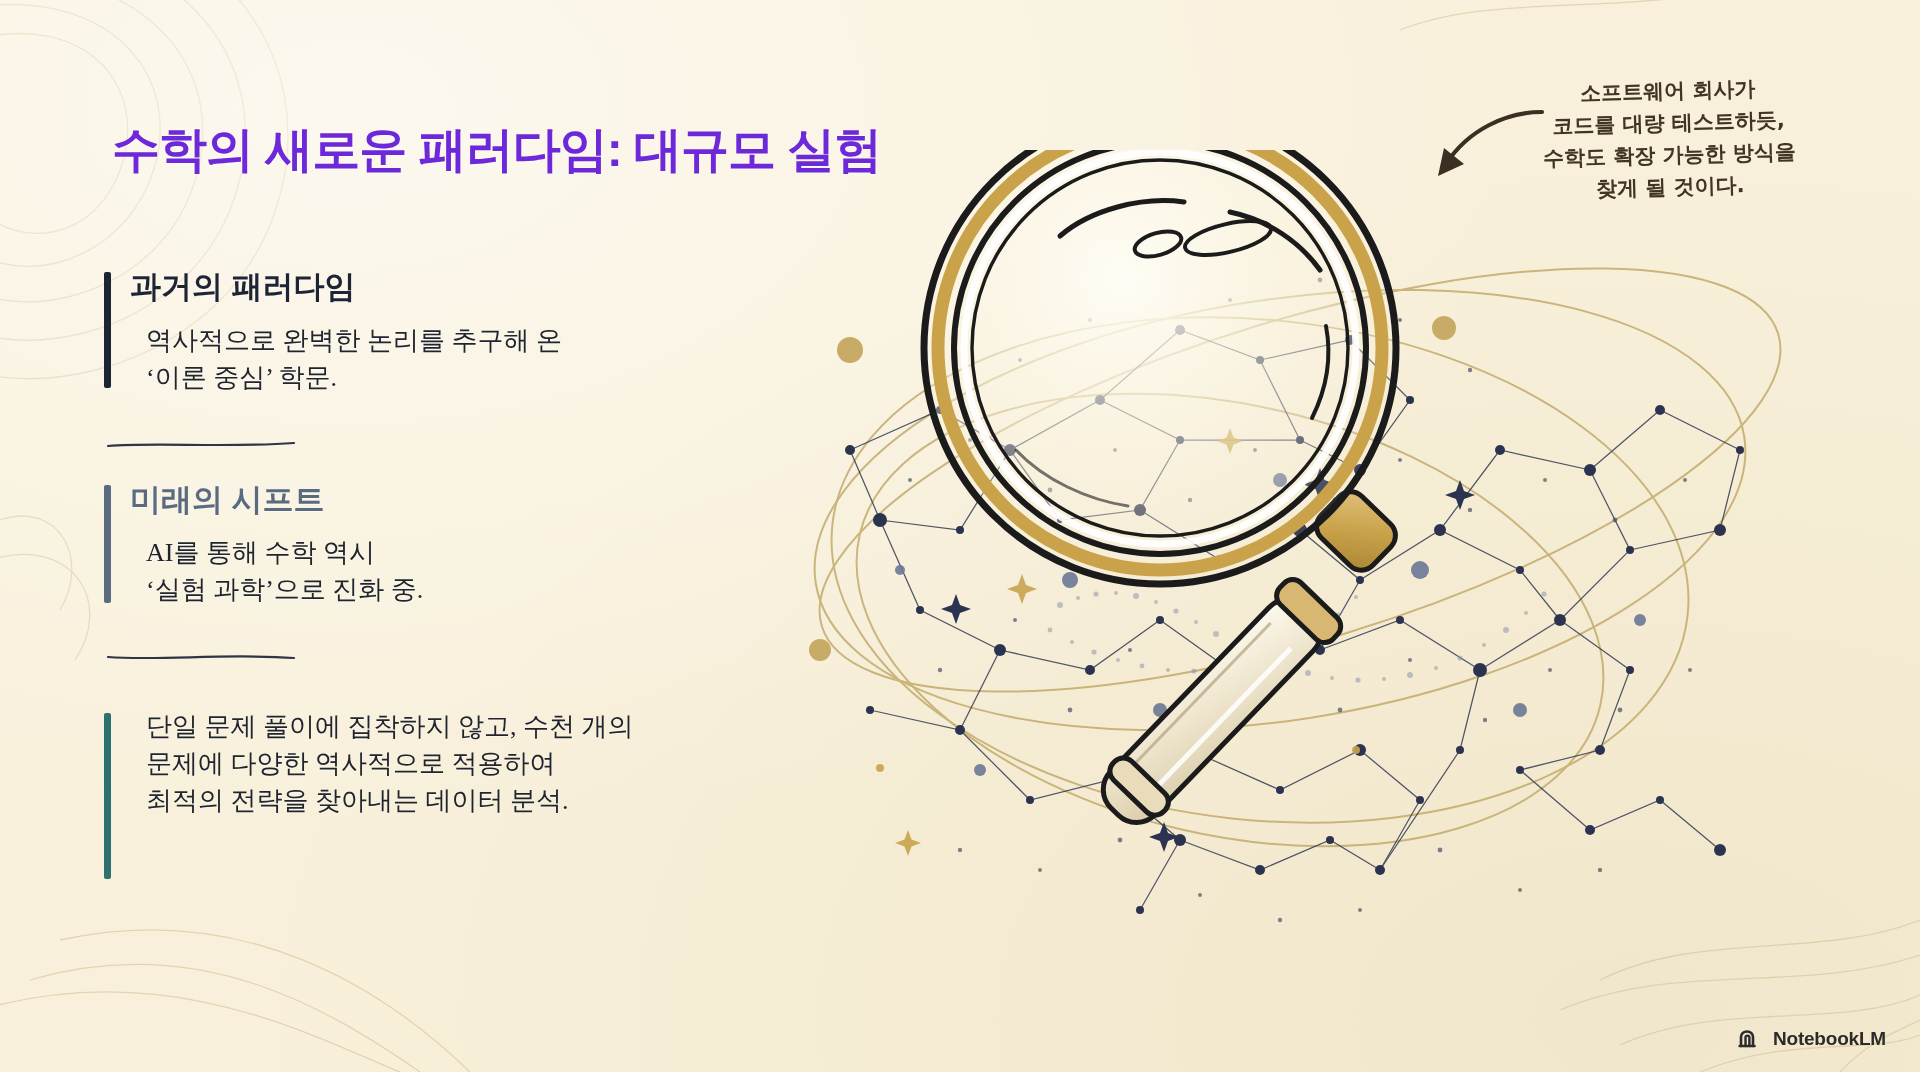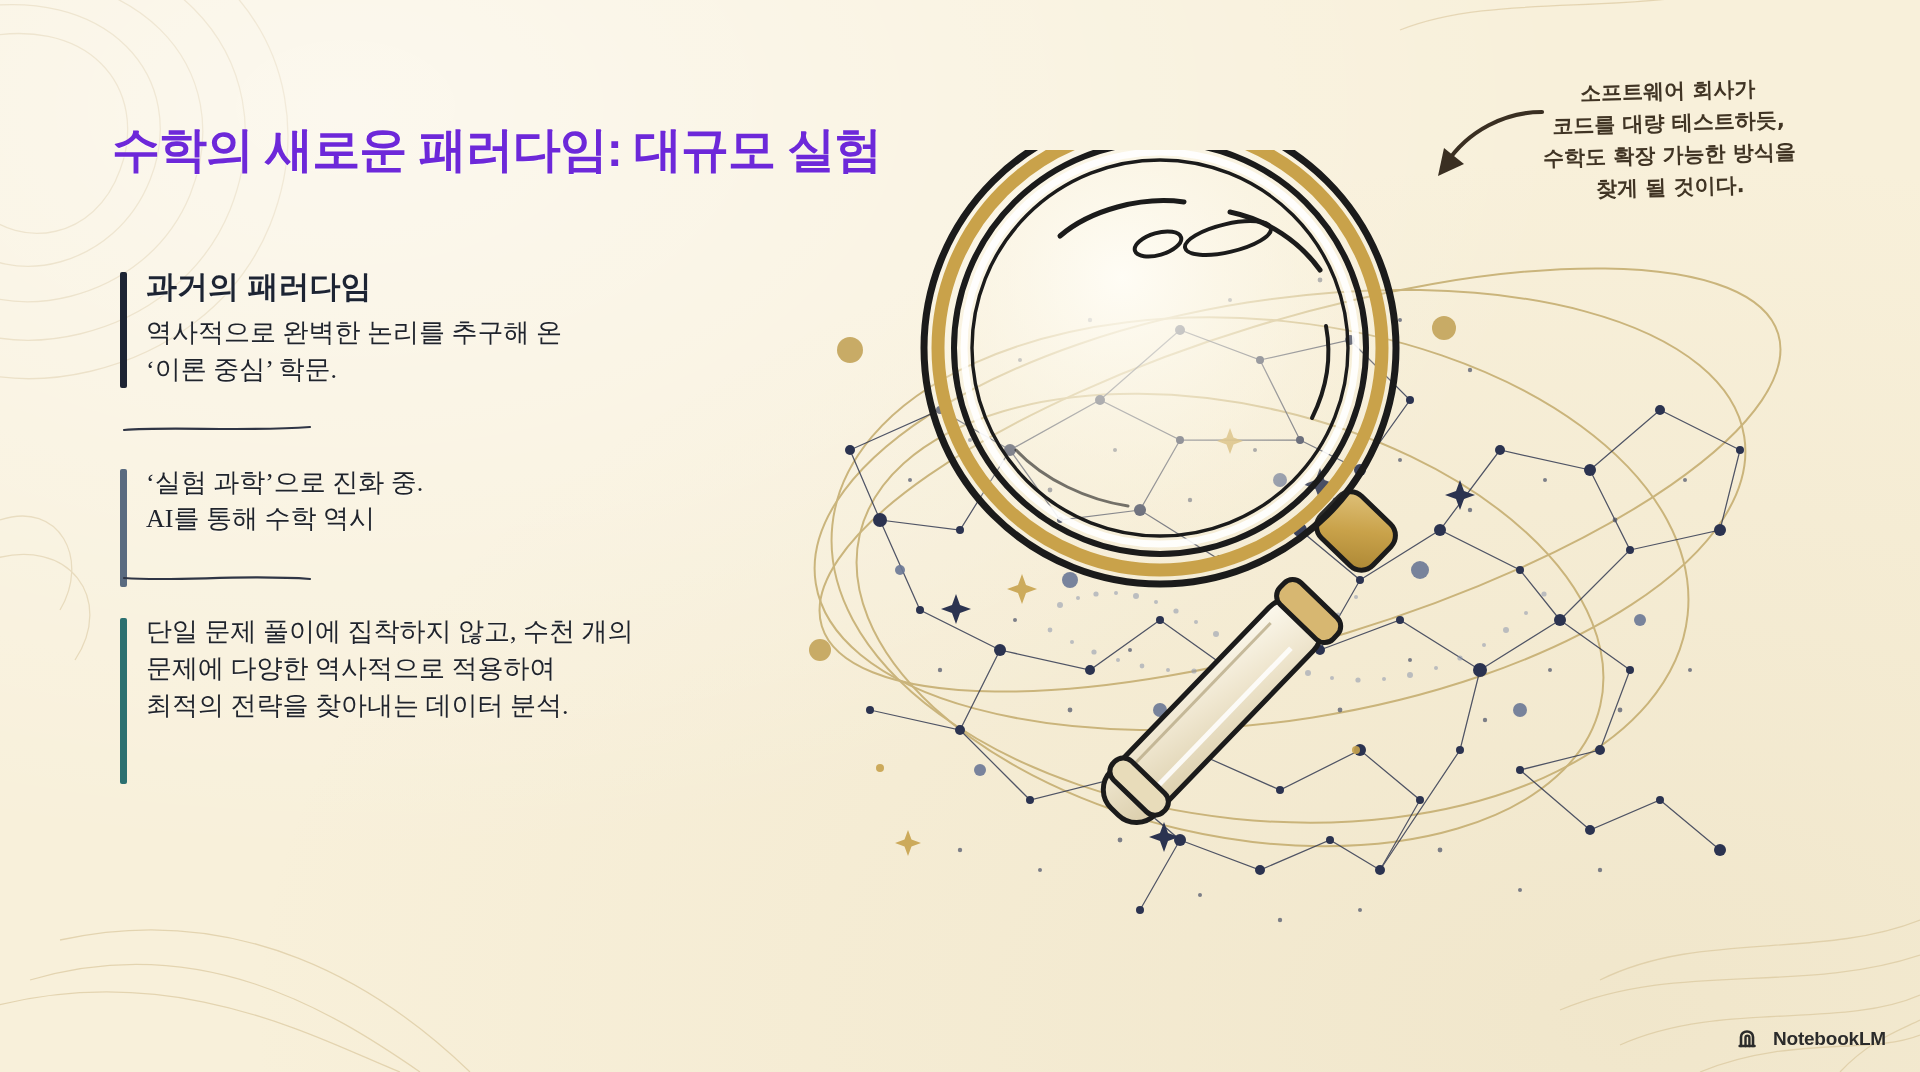--- a/index.html
+++ b/index.html
@@ -23,31 +23,31 @@
   
   .title{
     position:absolute;left:112px;top:78px;
     font-size:48px;font-weight:700;letter-spacing:-1px;
     color:#6d28d9;white-space:nowrap;
     text-shadow:0 1px 0 rgba(255,255,255,.6);
     margin-top:40px;
   }
 
   
-  .sections{position:absolute;left:120px;top:268px;width:640px;}
+  .sections{position:absolute;left:104px;top:268px;width:640px;}
   .section{position:relative;padding-left:26px;margin-bottom:8px;}
   .bar{
     position:absolute;left:0;top:4px;width:7px;border-radius:2px;
   }
   .sec-head{
     font-size:31px;font-weight:700;line-height:1.25;margin:0 0 8px 0;
     text-shadow:0 1px 0 rgba(255,255,255,.55);
   }
   .sec-body{
-    font-size:26px;line-height:1.42;color:#20242c;margin:0;
+    font-size:26px;line-height:1.42;color:#20242c;margin:16px;
     font-family:"Liberation Serif","DejaVu Serif",serif;
     text-shadow:0 1px 0 rgba(255,255,255,.45);
   }
   .sec-body .ln{display:block;}
   .divider{
     width:190px;height:12px;margin:26px 0 26px 0;position:relative;left:2px;
   }
 
   
   .illus{position:absolute;left:760px;top:150px;width:1130px;height:830px;}
@@ -112,23 +112,24 @@
       </p>
     </div>
 
     <svg class="divider" width="190" height="12" viewBox="0 0 190 12" aria-hidden="true">
       <path d="M2,7 C50,3 120,9 188,4" fill="none" stroke="#2f3545" stroke-width="2.2" stroke-linecap="round"></path>
     </svg>
 
     
     <div class="section">
       <span class="bar" style="height:118px;background:#5a6b80;"></span>
+      <h2 class="sec-head" style="color:#5a6b80;">미래의 시프트</h2>
       <p class="sec-body">
+        <span class="ln">AI를 통해 수학 역시</span>
         <span class="ln">‘실험 과학’으로 진화 중.</span>
-        <span class="ln">AI를 통해 수학 역시</span>
       </p>
     </div>
 
     <svg class="divider" width="190" height="12" viewBox="0 0 190 12" aria-hidden="true">
       <path d="M2,6 C55,10 120,2 188,7" fill="none" stroke="#2f3545" stroke-width="2.2" stroke-linecap="round"></path>
     </svg>
 
     
     <div class="section">
       <span class="bar" style="height:166px;background:#2c7070;"></span>

